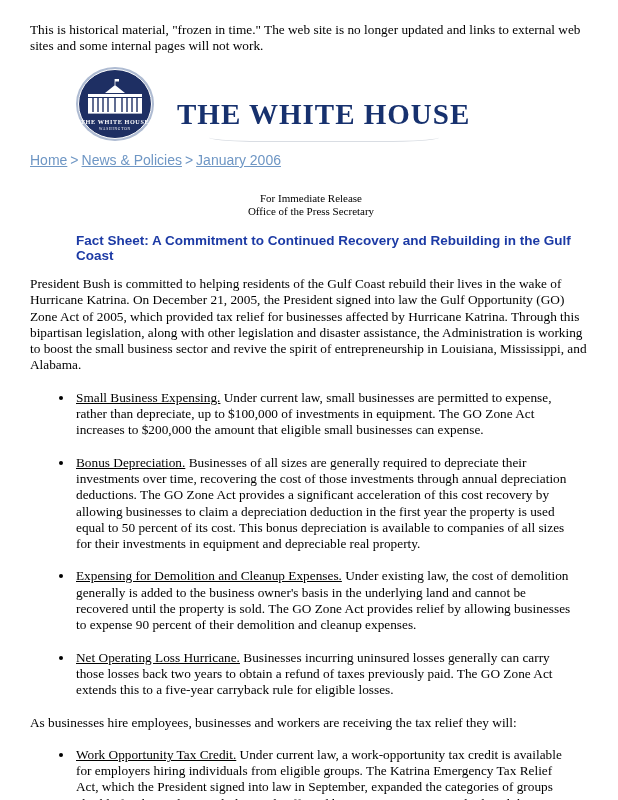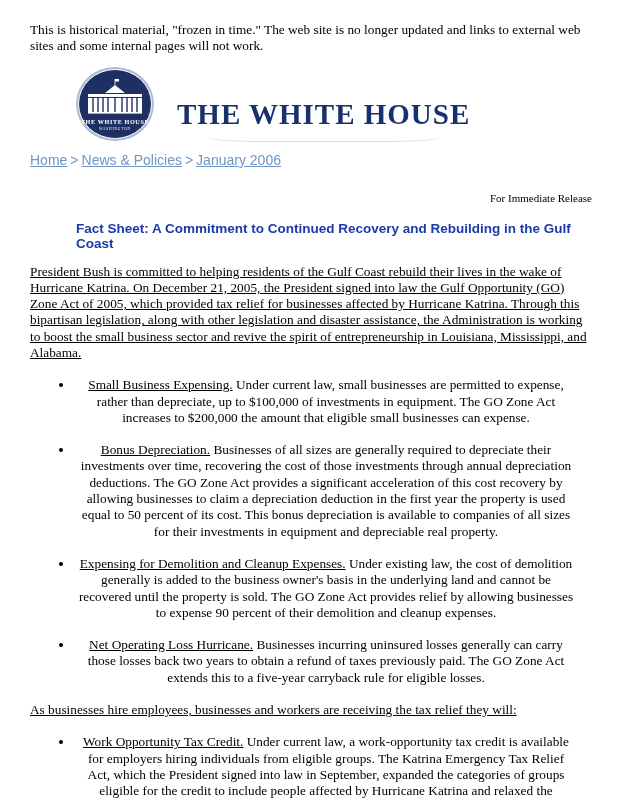--- a/index.html
+++ b/index.html
@@ -62,47 +62,46 @@
   .breadcrumb a {
     color: var(--link, #6e96c4);
     text-decoration: underline;
     cursor: pointer;
   }
   .crumb-sep { margin: 0 3px; text-decoration: none; }
 
   
   .release {
     margin-top: 24px;
-    text-align: right;
+    text-align: center;
     font-size: 11px;
     line-height: 12.5px;
   }
 
   
   .headline {
     margin: 16px 0 0 0;
     font-family: "Liberation Sans", sans-serif;
     font-weight: bold;
     font-size: 13.5px;
     color: var(--heading, #1c3aa5);
     padding-left: 46px;
   }
   .para {
     margin: 13px 0 0 0;
     font-size: 13.3px;
     line-height: 16.3px;
-    text-decoration: underline;
   }
   ul.fact-list {
     margin: 13px 0 0 0;
     padding-left: 28px;
     font-size: 13.3px;
     line-height: 16.3px;
   }
-  ul.fact-list li { margin: 16px; padding-left: 2px; text-align: center; }
+  ul.fact-list li { margin: 16px; padding-left: 2px; }
   .lead { text-decoration: underline; }
 </style>
 </head>
 <body>
 
 <div class="content">
 
   <p class="disclaimer">This is historical material, "frozen in time." The web site is no longer updated and links to external web sites and some internal pages will not work.</p>
 
   <div class="masthead">
@@ -136,20 +135,21 @@
       <div class="swoosh"></div>
     </div>
   </div>
 
   <div class="breadcrumb">
     <a>Home</a><span class="crumb-sep">&gt;</span><a>News &amp; Policies</a><span class="crumb-sep">&gt;</span><a>January 2006</a>
   </div>
 
   <div class="release">
     <div>For Immediate Release</div>
+    <div>Office of the Press Secretary</div>
   </div>
 
   <h1 class="headline">Fact Sheet: A Commitment to Continued Recovery and Rebuilding in the Gulf Coast</h1>
 
   <p class="para">President Bush is committed to helping residents of the Gulf Coast rebuild their lives in the wake of Hurricane Katrina. On December 21, 2005, the President signed into law the Gulf Opportunity (GO) Zone Act of 2005, which provided tax relief for businesses affected by Hurricane Katrina. Through this bipartisan legislation, along with other legislation and disaster assistance, the Administration is working to boost the small business sector and revive the spirit of entrepreneurship in Louisiana, Mississippi, and Alabama.</p>
 
 
   <ul class="fact-list">
     <li><span class="lead">Small Business Expensing.</span><span> Under current law, small businesses are permitted to expense, rather than depreciate, up to $100,000 of investments in equipment. The GO Zone Act increases to $200,000 the amount that eligible small businesses can expense.</span></li>
     <li><span class="lead">Bonus Depreciation.</span><span> Businesses of all sizes are generally required to depreciate their investments over time, recovering the cost of those investments through annual depreciation deductions. The GO Zone Act provides a significant acceleration of this cost recovery by allowing businesses to claim a depreciation deduction in the first year the property is used equal to 50 percent of its cost. This bonus depreciation is available to companies of all sizes for their investments in equipment and depreciable real property.</span></li>

